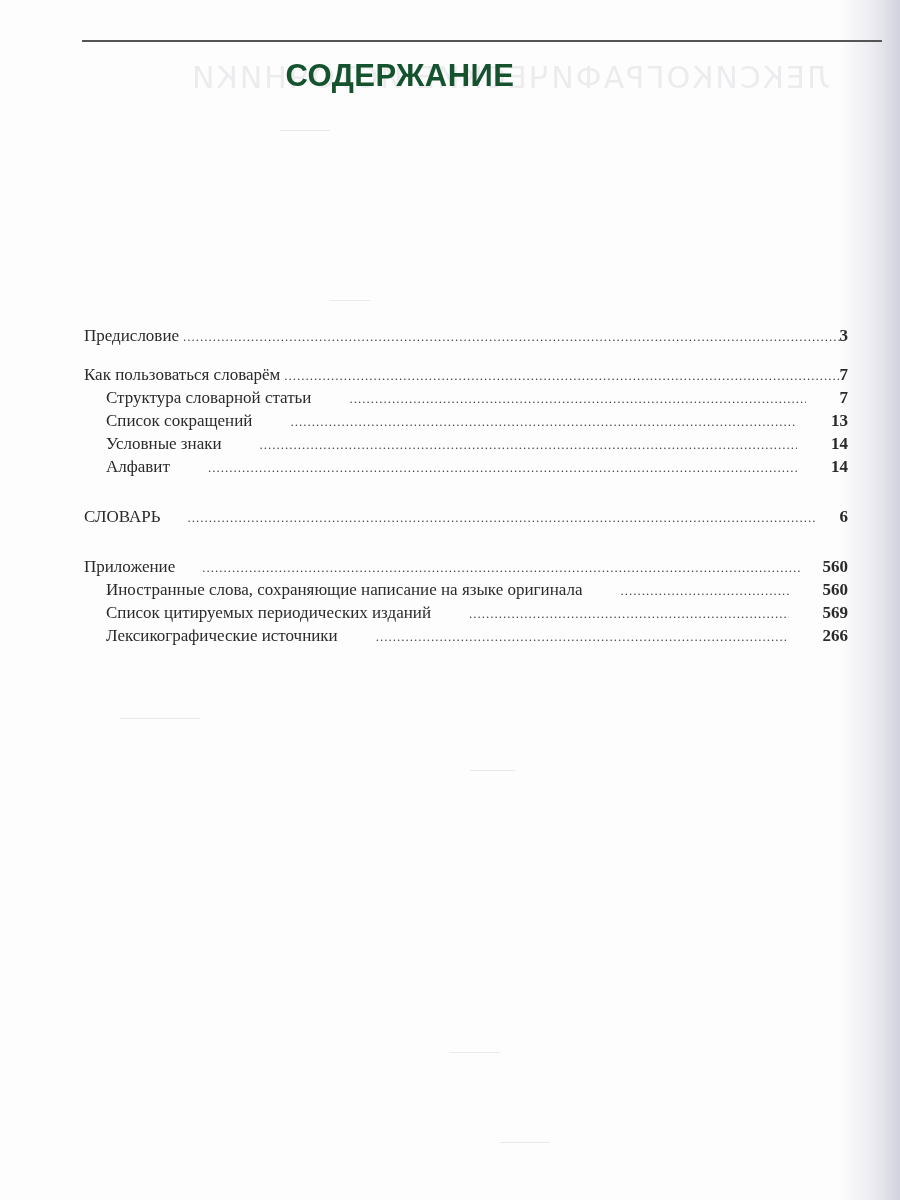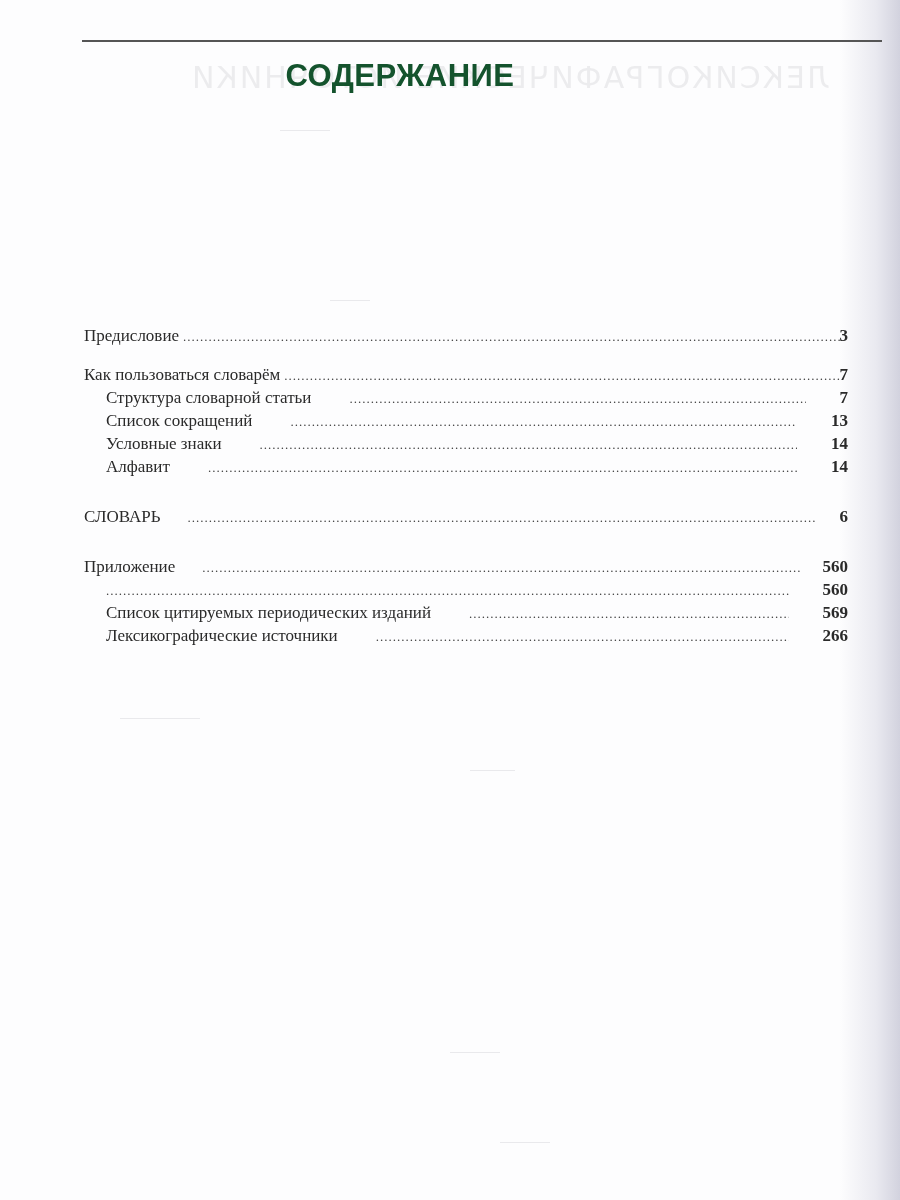--- a/index.html
+++ b/index.html
@@ -162,20 +162,21 @@
     <span class="page">6</span>
   </div>
 
   <div class="row big-gap-before">
     <span class="label">Приложение</span>
     <span class="leader"></span>
     <span class="page">560</span>
   </div>
 
   <div class="row sub">
+    <span class="label">Иностранные слова, сохраняющие написание на языке оригинала</span>
     <span class="leader"></span>
     <span class="page">560</span>
   </div>
 
   <div class="row sub">
     <span class="label">Список цитируемых периодических изданий</span>
     <span class="leader"></span>
     <span class="page">569</span>
   </div>
 

